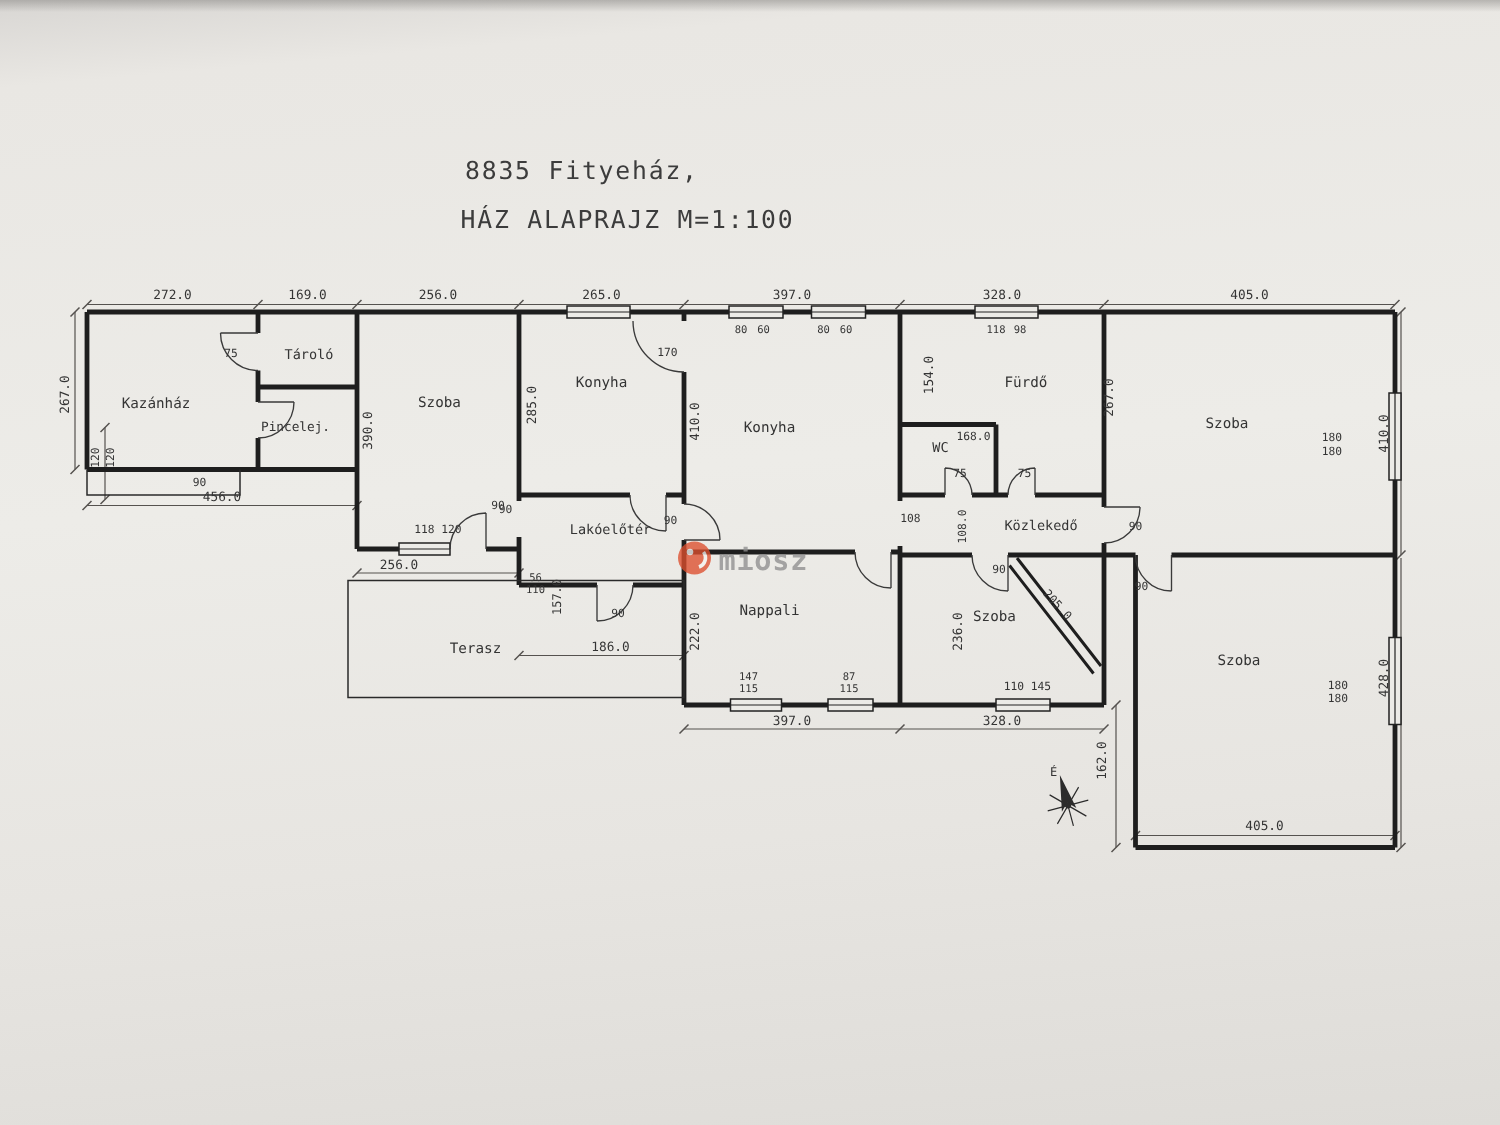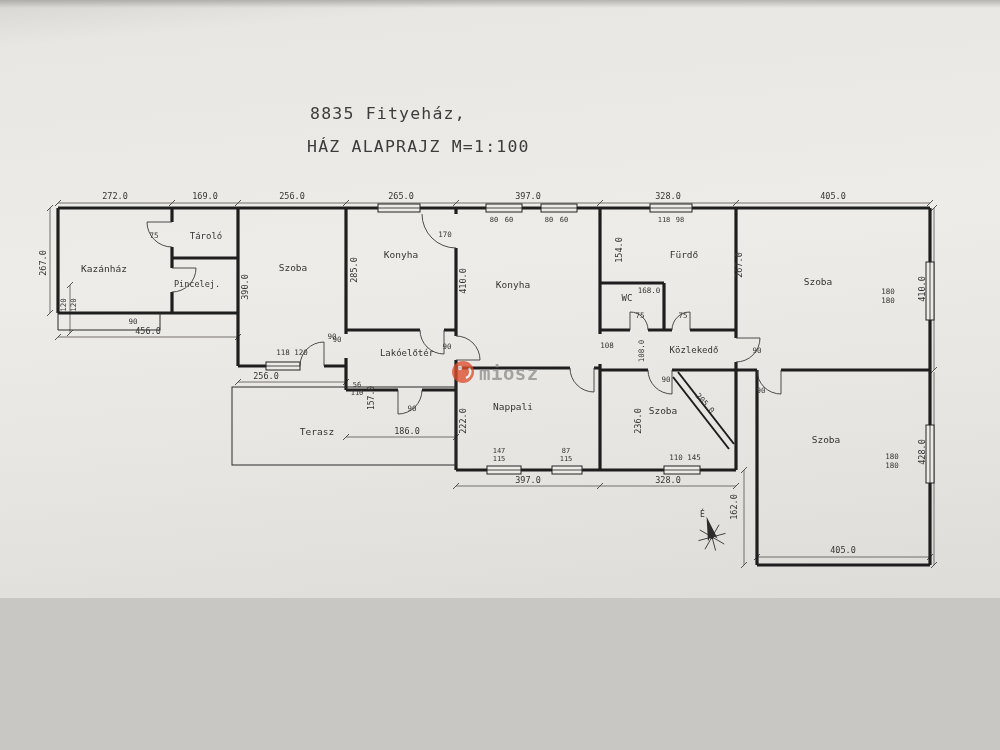--- a/index.html
+++ b/index.html
@@ -1,16 +1,16 @@
 <!DOCTYPE html>
 <html><head>
 <meta charset="utf-8">
 <style>
   html,body{margin:0;padding:0;background:#c9c7c4;}
-  .page{position:relative;width:1000px;height:598px;overflow:hidden;
+  .page{position:relative;width:1000px;height:750px;overflow:hidden;
     background:linear-gradient(175deg,#d8d6d3 0%,#e9e7e3 7%,#edecE8 42%,#e7e5e1 72%,#dedcd8 100%);}
   .photo-top{position:absolute;top:0;left:0;right:0;height:8px;
     background:linear-gradient(180deg,rgba(140,138,135,.55),rgba(140,138,135,0));}
   svg.plan{position:absolute;left:0;top:0;}
   svg text{font-family:"DejaVu Sans Mono","Liberation Mono",monospace;fill:#343434;}
   .title-text{letter-spacing:1.2px;fill:#3c3c3c;}
   .wm-text{font-weight:bold;fill:#8f8f8f;letter-spacing:.5px;}
 </style>
 </head>
 <body>

